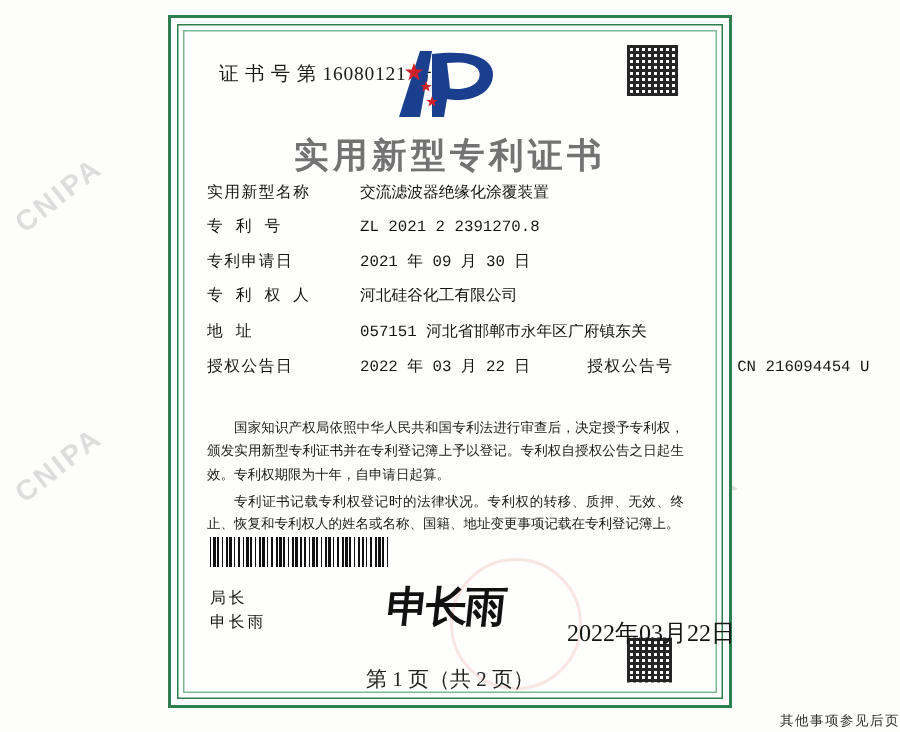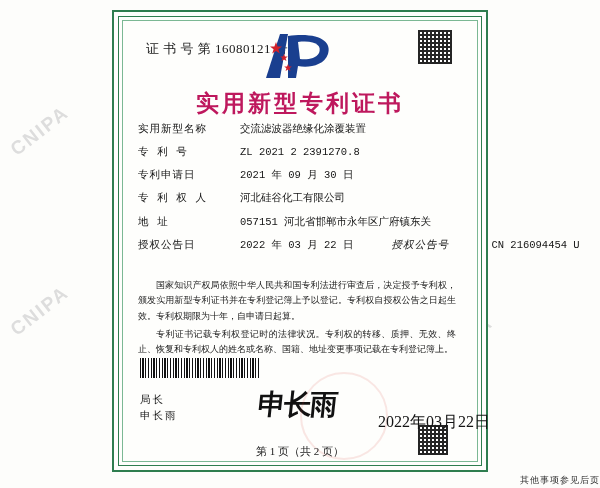--- a/index.html
+++ b/index.html
@@ -103,21 +103,21 @@
 
   .main-title {
     position: absolute;
     left: 0;
     right: 0;
     top: 88px;
     text-align: center;
     font-size: 23px;
     font-weight: bold;
     letter-spacing: 3px;
-    color: #be185d;
+    color: #737373;
     font-family: "Liberation Serif", serif;
   }
 
   .fields {
     position: absolute;
     left: 138px;
     top: 122px;
     width: 330px;
     font-size: 10.5px;
     color: #141414;
@@ -143,21 +143,20 @@
     text-overflow: ellipsis;
     font-family: Liberation Mono, monospace;
   }
   .field-row.two .field-value { flex: 0 0 auto; }
   .field-row.two .field-label2 {
     width: 76px;
     flex: 0 0 76px;
     letter-spacing: 1px;
     margin-left: 14px;
     white-space: nowrap;
-    font-style: italic;
   }
 
   .body-text {
     position: absolute;
     left: 138px;
     top: 278px;
     width: 318px;
     font-size: 9px;
     line-height: 1.7;
     color: #1a1a1a;
@@ -204,21 +203,21 @@
     top: 412px;
     font-size: 16px;
     color: #141414;
   }
   .page-no {
     position: absolute;
     left: 0;
     right: 0;
     top: 444px;
     text-align: center;
-    font-size: 11px;
+    font-size: 14px;
     color: #222;
   }
   .footer-note {
     position: absolute;
     left: 0;
     right: 0;
     top: 474px;
     text-align: right;
     font-size: 9px;
     color: #2f2f2f;

